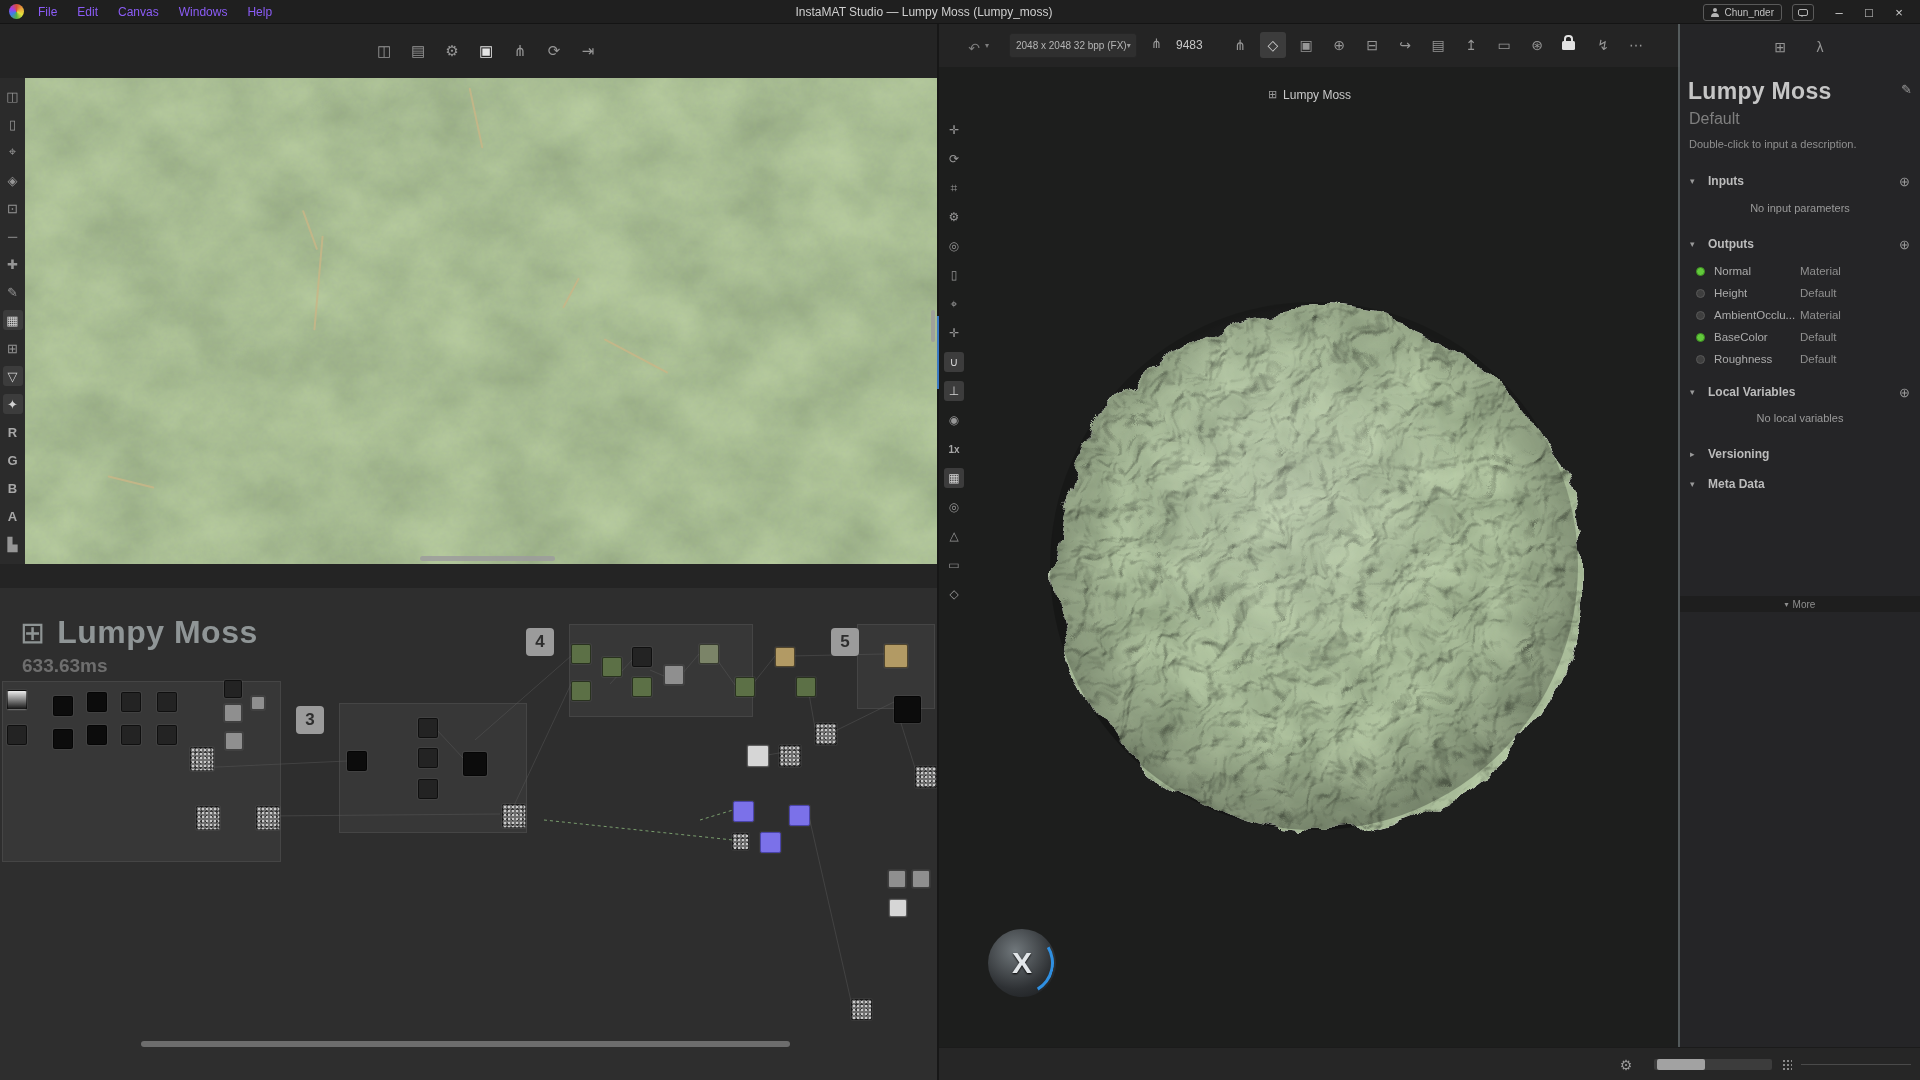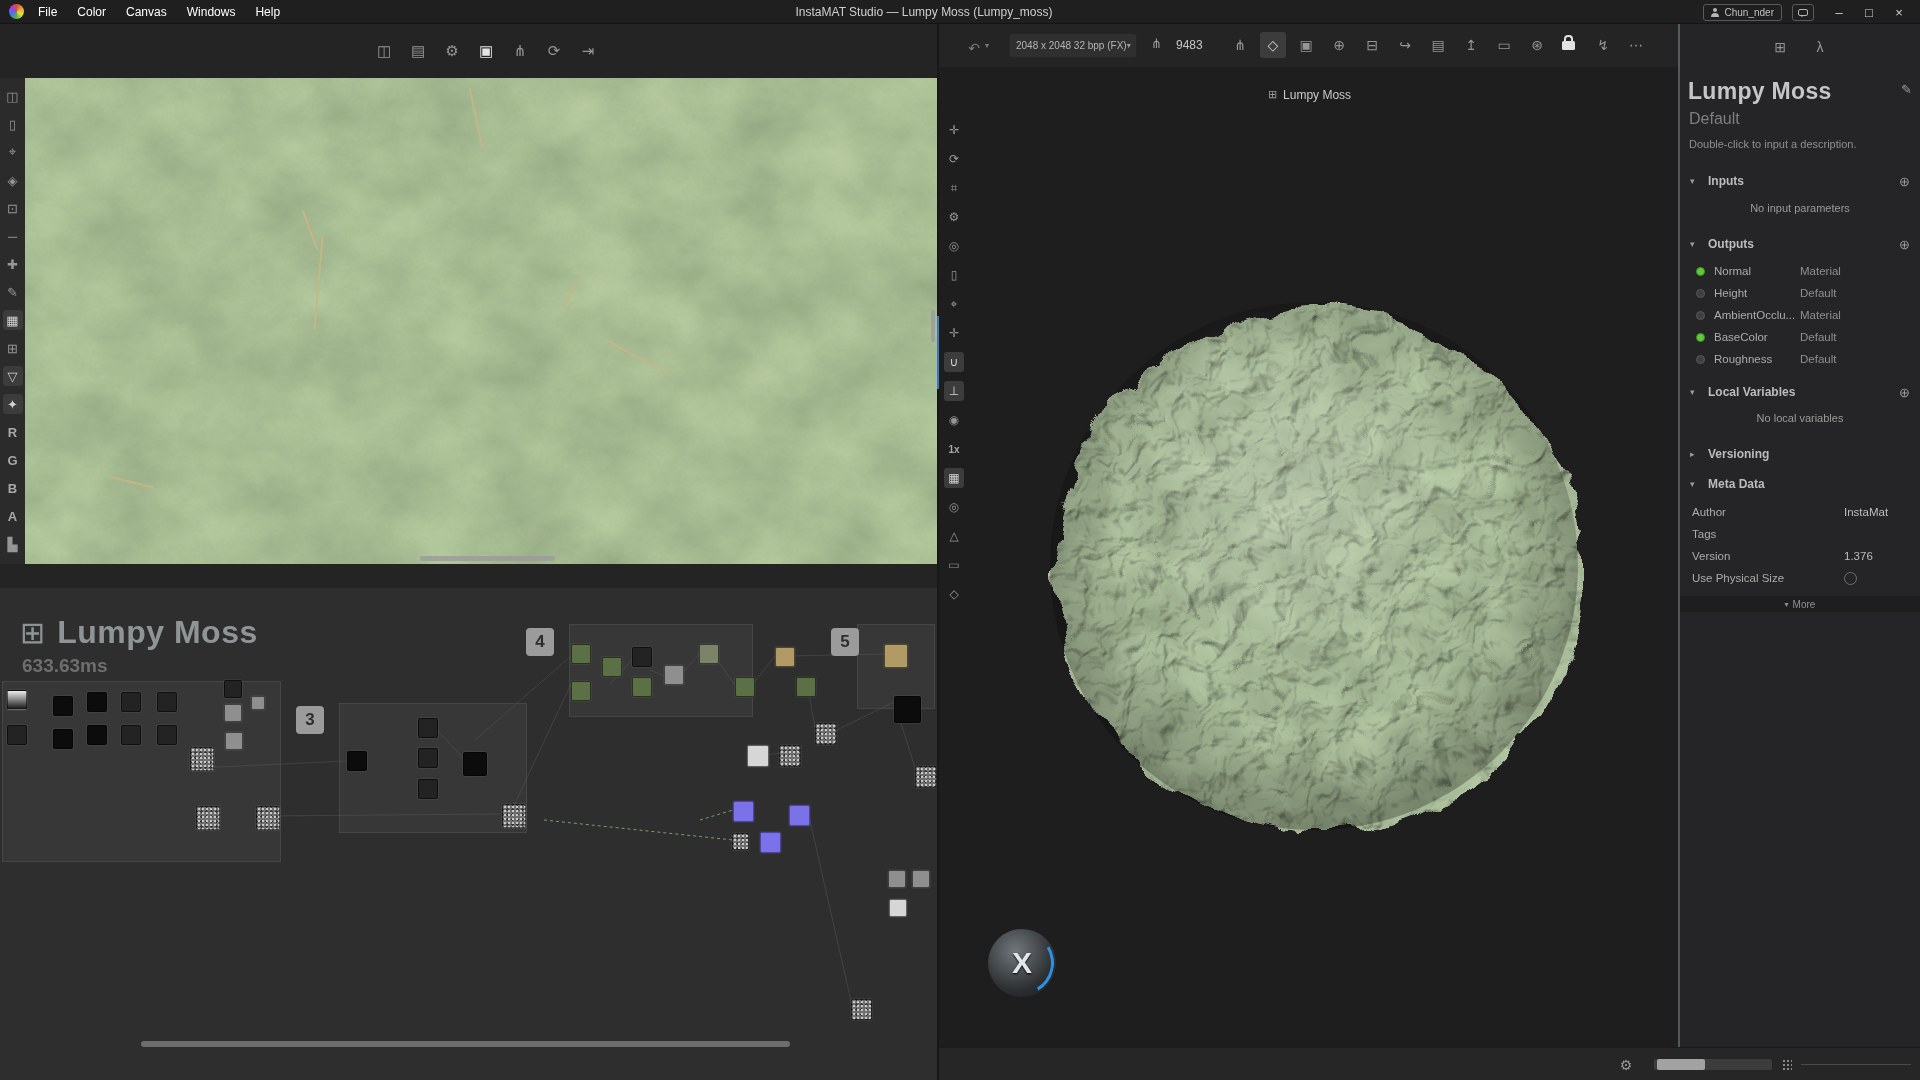--- a/index.html
+++ b/index.html
@@ -3,21 +3,21 @@
 <meta charset="utf-8">
 <style>
 *{margin:0;padding:0;box-sizing:border-box;}
 html,body{width:1920px;height:1080px;background:#181818;overflow:hidden;font-family:"Liberation Sans",sans-serif;}
 .app{position:absolute;inset:0;width:1920px;height:1080px;background:#242424;}
 
 
 .titlebar{position:absolute;left:0;top:0;width:1920px;height:24px;background:#1f1f1f;border-bottom:1px solid #141414;z-index:50;}
 .logo{position:absolute;left:9px;top:4px;width:15px;height:15px;border-radius:50%;background:conic-gradient(#d94f3c,#e8a33c,#e8e23c,#58b344,#3c7fe8,#a53ce8,#d94f3c);}
 .menubar{position:absolute;left:28px;top:0;height:24px;display:flex;align-items:center;}
-.menu-item{padding:0 10px;font-size:12px;color:#ffffff;line-height:24px;cursor:default;}
+.menu-item{padding:0 10px;font-size:12px;color:#8b5cf6;line-height:24px;cursor:default;}
 .win-title{position:absolute;left:924px;top:0;transform:translateX(-50%);line-height:24px;font-size:12px;color:#cfcfcf;white-space:nowrap;}
 .tb-right{position:absolute;right:6px;top:0;height:24px;display:flex;align-items:center;gap:10px;}
 .user-badge{display:flex;align-items:center;gap:5px;height:17px;padding:0 7px;border:1px solid #5a5a5a;border-radius:3px;font-size:10px;color:#c0c0c0;}
 .person-icon{position:relative;width:9px;height:9px;display:inline-block;}
 .person-icon::before{content:'';position:absolute;top:0;left:2.5px;width:4px;height:4px;border-radius:50%;background:#b5b5b5;}
 .person-icon::after{content:'';position:absolute;bottom:0;left:0.5px;width:8px;height:4px;border-radius:4px 4px 0 0;background:#b5b5b5;}
 .chat-btn{width:22px;height:17px;border:1px solid #5a5a5a;border-radius:3px;display:flex;align-items:center;justify-content:center;}
 .bubble-icon{position:relative;width:10px;height:7px;border:1px solid #b5b5b5;border-radius:2px;}
 .bubble-icon::after{content:'';position:absolute;bottom:-4px;left:1px;border:2px solid transparent;border-top-color:#b5b5b5;}
 .win-controls{display:flex;}
@@ -170,21 +170,21 @@
     </filter>
   </defs>
 </svg>
 
 <div class="app">
 
   <div class="titlebar">
     <div class="logo"></div>
     <div class="menubar">
         <span class="menu-item">File</span>
-        <span class="menu-item">Color</span>
+        <span class="menu-item">Edit</span>
         <span class="menu-item">Canvas</span>
         <span class="menu-item">Windows</span>
         <span class="menu-item">Help</span>
       </div>
     <div class="win-title">InstaMAT Studio — Lumpy Moss (Lumpy_moss)</div>
     <div class="tb-right">
       <div class="user-badge">
         <i class="person-icon"></i>
         <span>Chun_nder</span>
       </div>
@@ -473,37 +473,19 @@
 
     <div class="sec" style="top:417px">
       <span class="chev">▸</span>
       <span class="sec-label">Versioning</span>
     </div>
 
     <div class="sec" style="top:447px">
       <span class="chev">▾</span>
       <span class="sec-label">Meta Data</span>
     </div>
-    <div class="prows" style="top:477px">
-        <div class="mrow">
-          <span class="mlabel">Author</span>
-          <span class="mval">InstaMateria</span>
-        </div>
-        <div class="mrow">
-          <span class="mlabel">Tags</span>
-          <span class="mval"></span>
-        </div>
-        <div class="mrow">
-          <span class="mlabel">Version</span>
-          <span class="mval">1.376</span>
-        </div>
-        <div class="mrow">
-          <span class="mlabel">Use Physical Size</span>
-          <i class="mtoggle"></i>
-        </div>
-      </div>
 
     <div class="more-bar">
       <span class="chev">▾</span>
       <span class="more-label">More</span>
     </div>
   </div>
 </div>
 
 </body></html>

